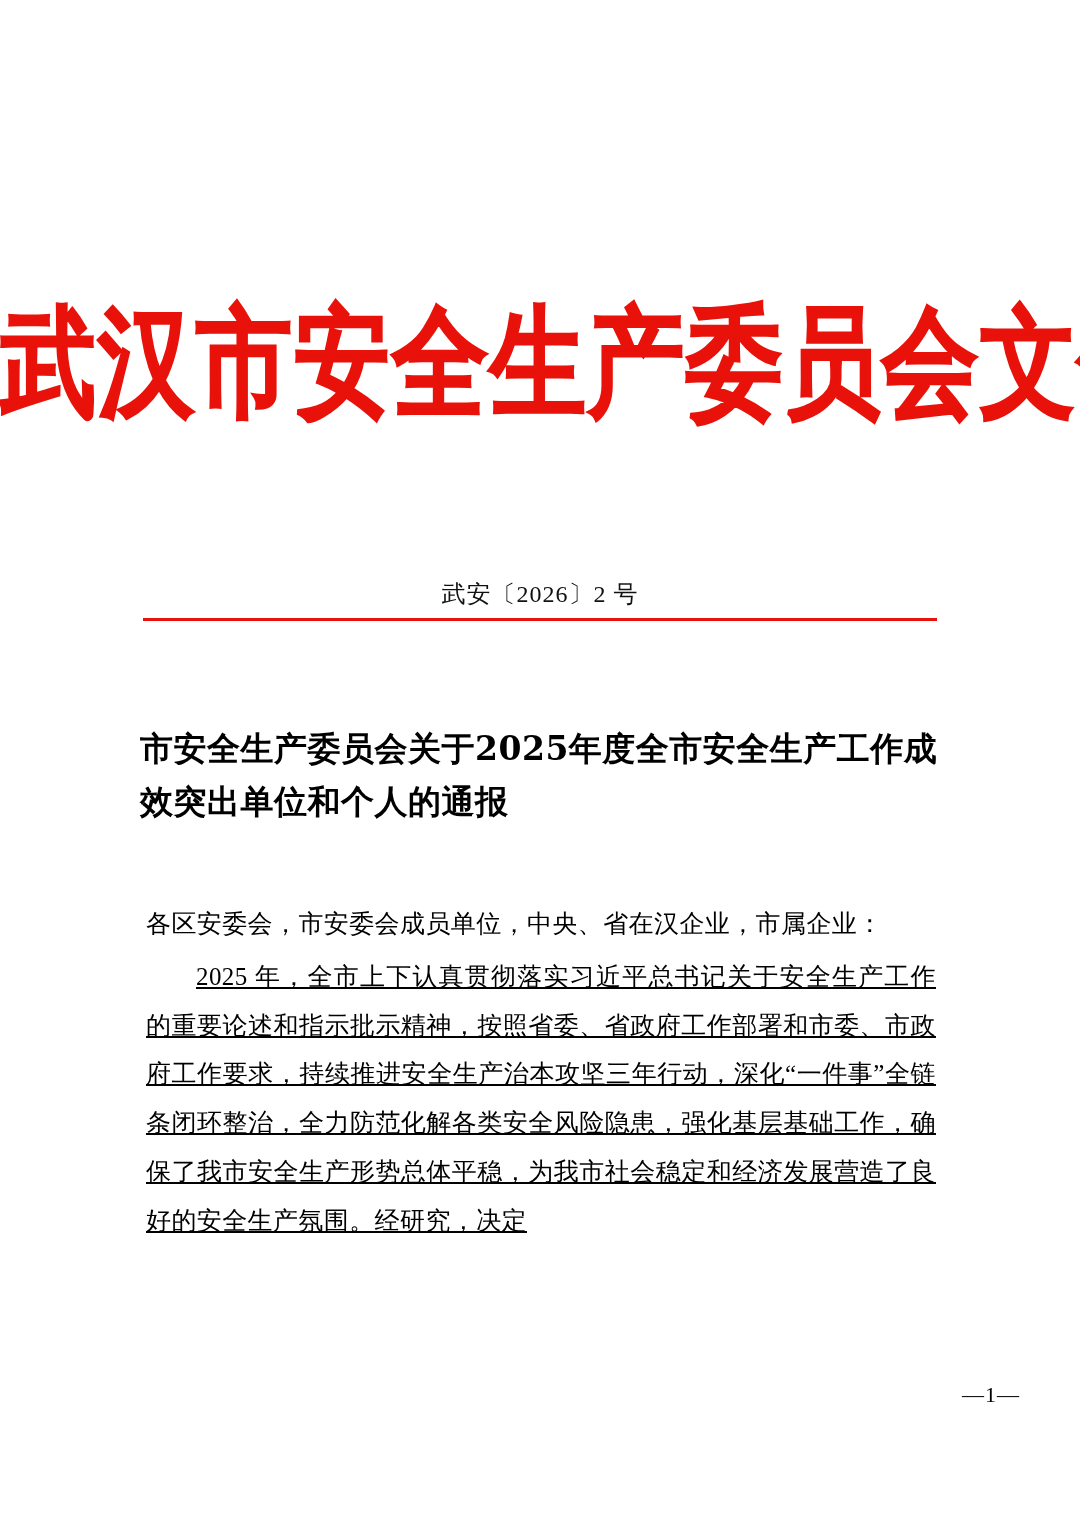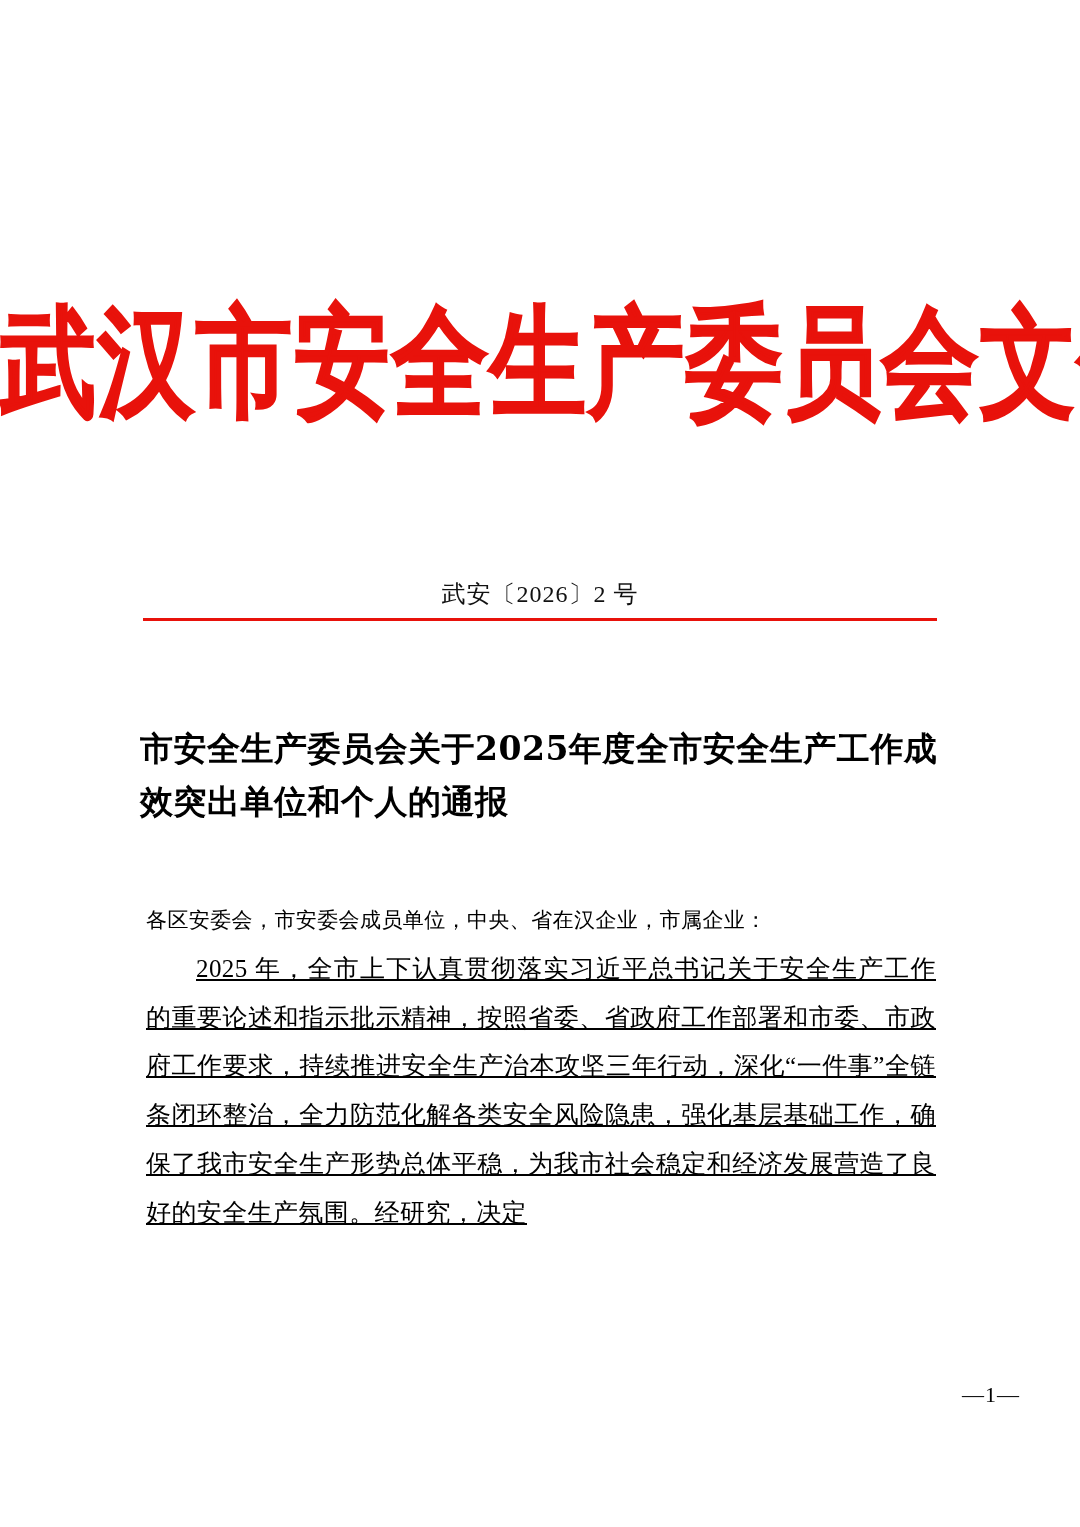--- a/index.html
+++ b/index.html
@@ -84,21 +84,21 @@
   }
 
   
   .body-block {
     position: absolute;
     left: 146px;
     top: 900px;
     width: 790px;
   }
   .salutation {
-    font-size: 21px;
+    font-size: 25px;
     line-height: 1.95;
     letter-spacing: 0.4px;
   }
   .para {
     font-size: 25px;
     line-height: 1.95;
     letter-spacing: 0.4px;
     text-align: justify;
     text-justify: inter-ideograph;
     text-indent: 2em;

